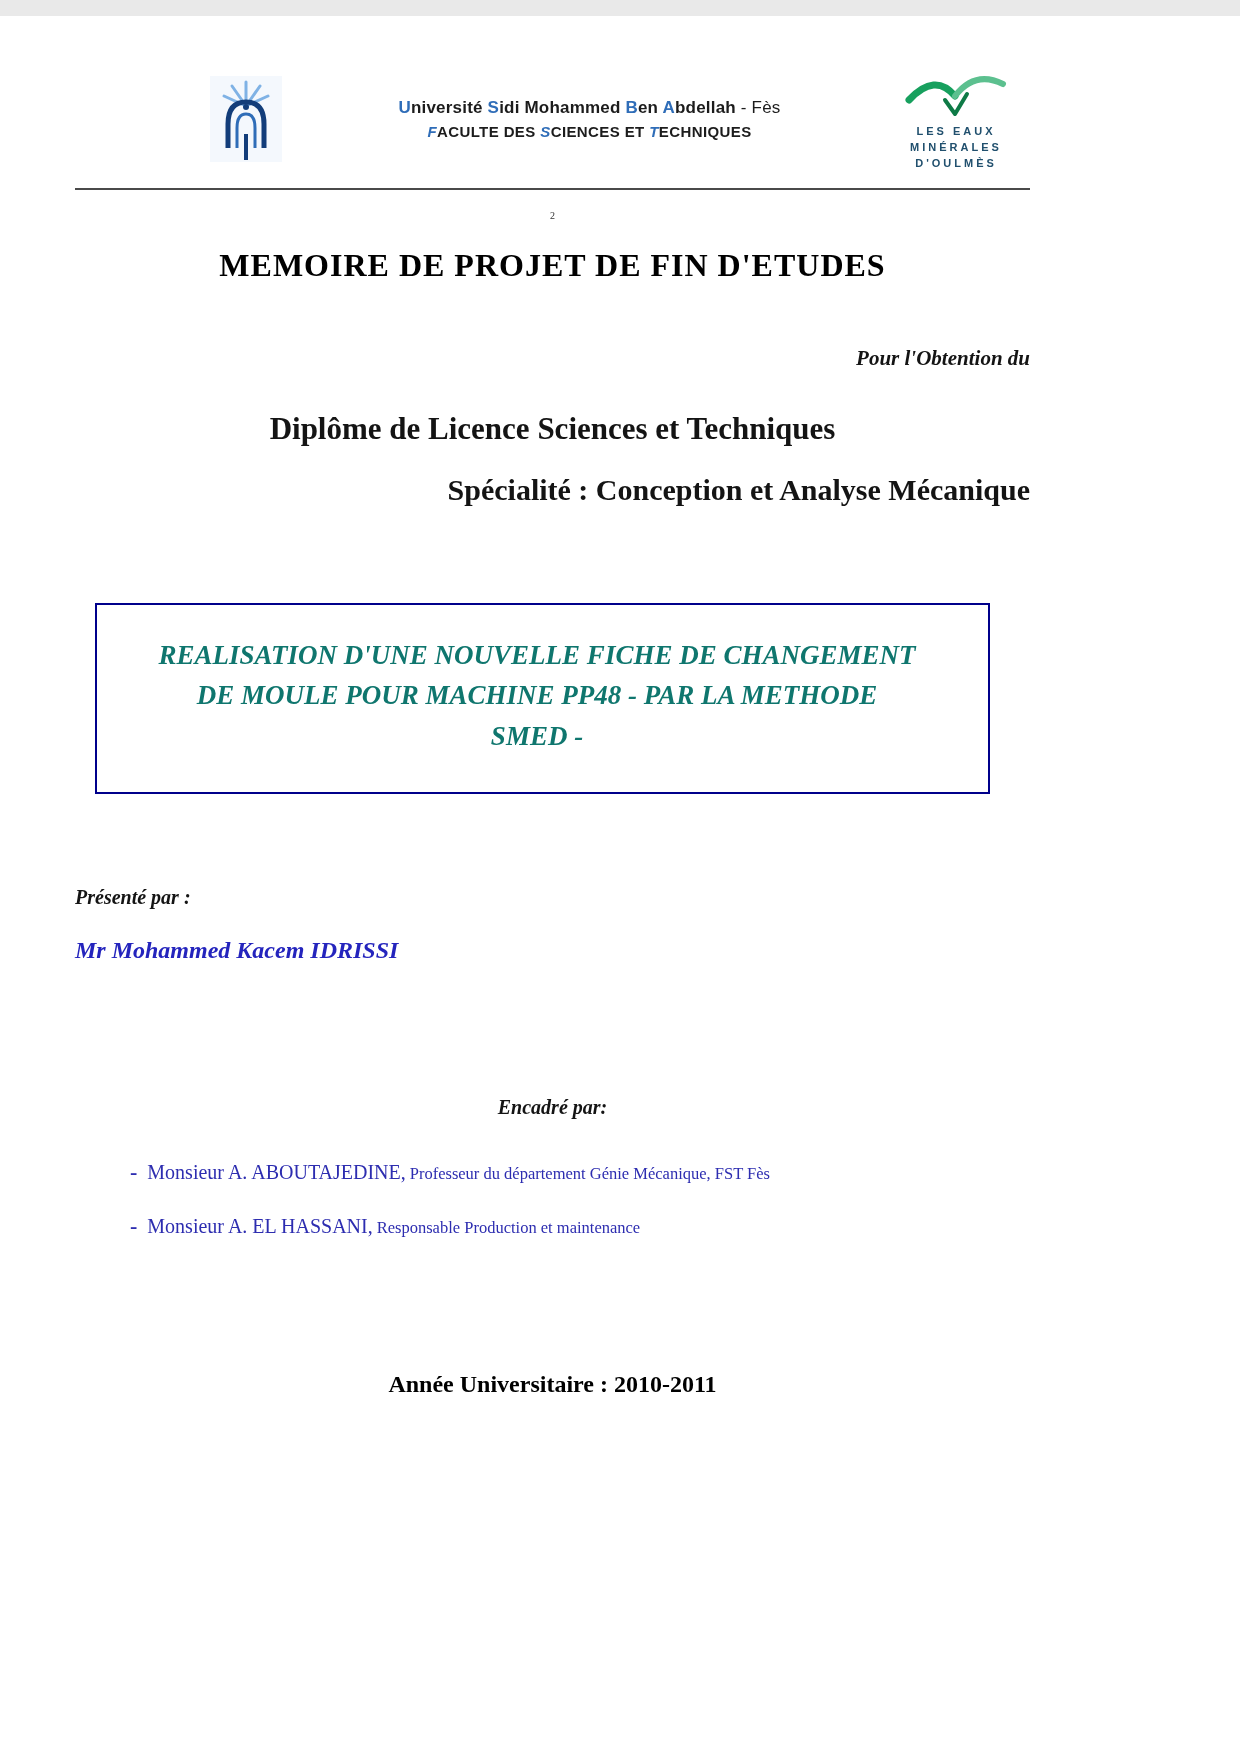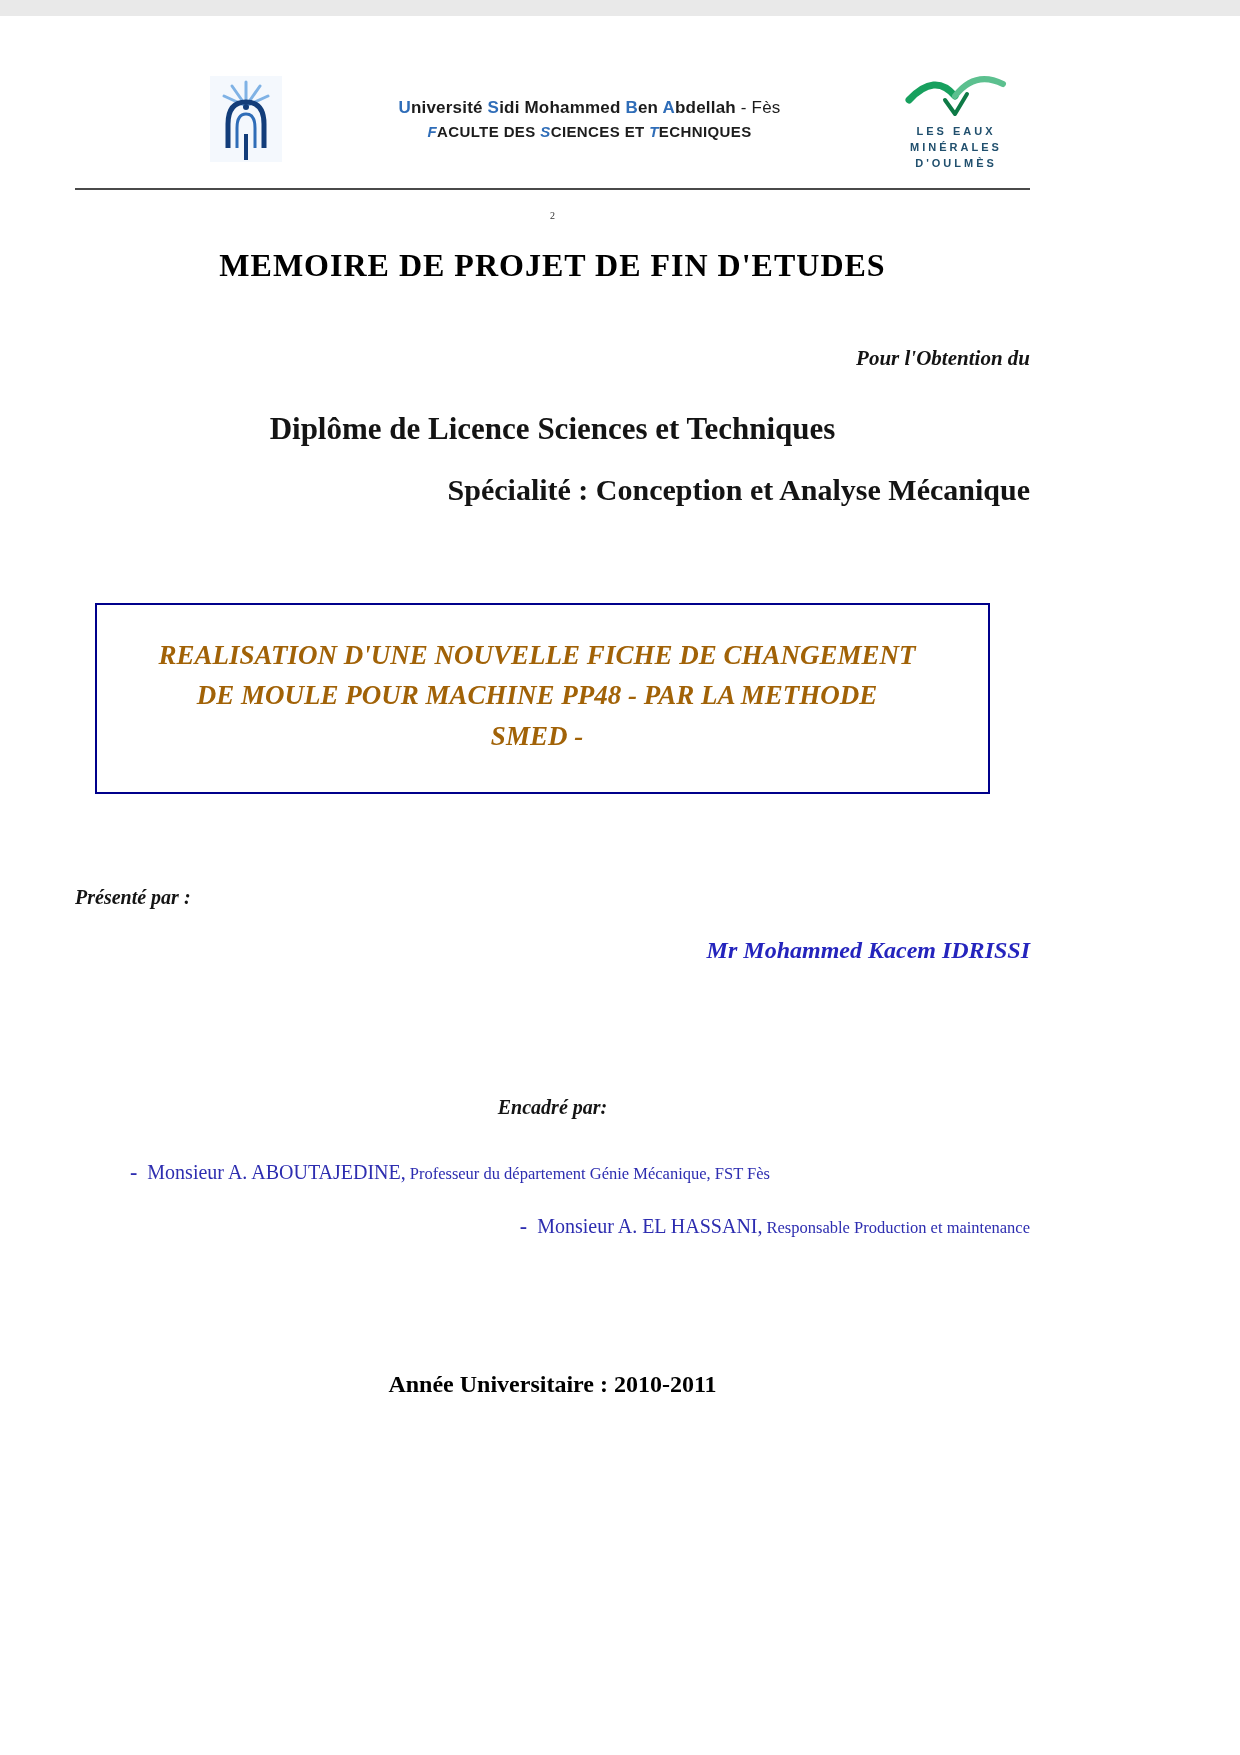--- a/index.html
+++ b/index.html
@@ -29,29 +29,29 @@
   .stray{margin-top:20px;text-align:center;font-size:10px;color:#333;}
   .memoir-title{margin:26px 0 0 0;text-align:center;font-size:32px;font-weight:bold;
     letter-spacing:1px;color:#000;}
   .obtention{margin-top:62px;text-align:right;font-size:21px;font-weight:bold;font-style:italic;}
   .degree{margin-top:40px;text-align:center;font-size:31px;font-weight:bold;}
   .specialty{margin-top:26px;text-align:right;font-size:30px;font-weight:bold;}
 
   .subject-box{
     margin:96px 40px 0 20px;border:2px solid #00008b;
     padding:30px 24px 36px 13px;text-align:center;
-    color:#a16207;font-style:italic;font-weight:600;font-size:27px;line-height:1.5;
+    color:#0f766e;font-style:italic;font-weight:600;font-size:27px;line-height:1.5;
   }
 
   .presented-label{margin-top:92px;text-align:left;font-size:20px;font-weight:bold;font-style:italic;}
-  .author{margin-top:28px;text-align:right;font-size:24px;font-weight:bold;font-style:italic;color:#2424bd;}
+  .author{margin-top:28px;text-align:left;font-size:24px;font-weight:bold;font-style:italic;color:#2424bd;}
   .encadre-label{margin-top:132px;text-align:center;font-size:20px;font-weight:bold;font-style:italic;}
 
   .supervisor{margin:40px 0 0 55px;color:#2d2db0;}
-  .supervisor + .supervisor{margin-top:28px;text-align:right;}
+  .supervisor + .supervisor{margin-top:28px;}
   .sup-dash{font-weight:bold;font-size:22px;margin-right:6px;}
   .sup-name{font-size:20px;}
   .sup-role{font-size:16.5px;}
 
   .year{margin-top:132px;text-align:center;font-size:24px;font-weight:bold;color:#000;}
 </style>
 </head>
 <body>
 
 <div class="page">

